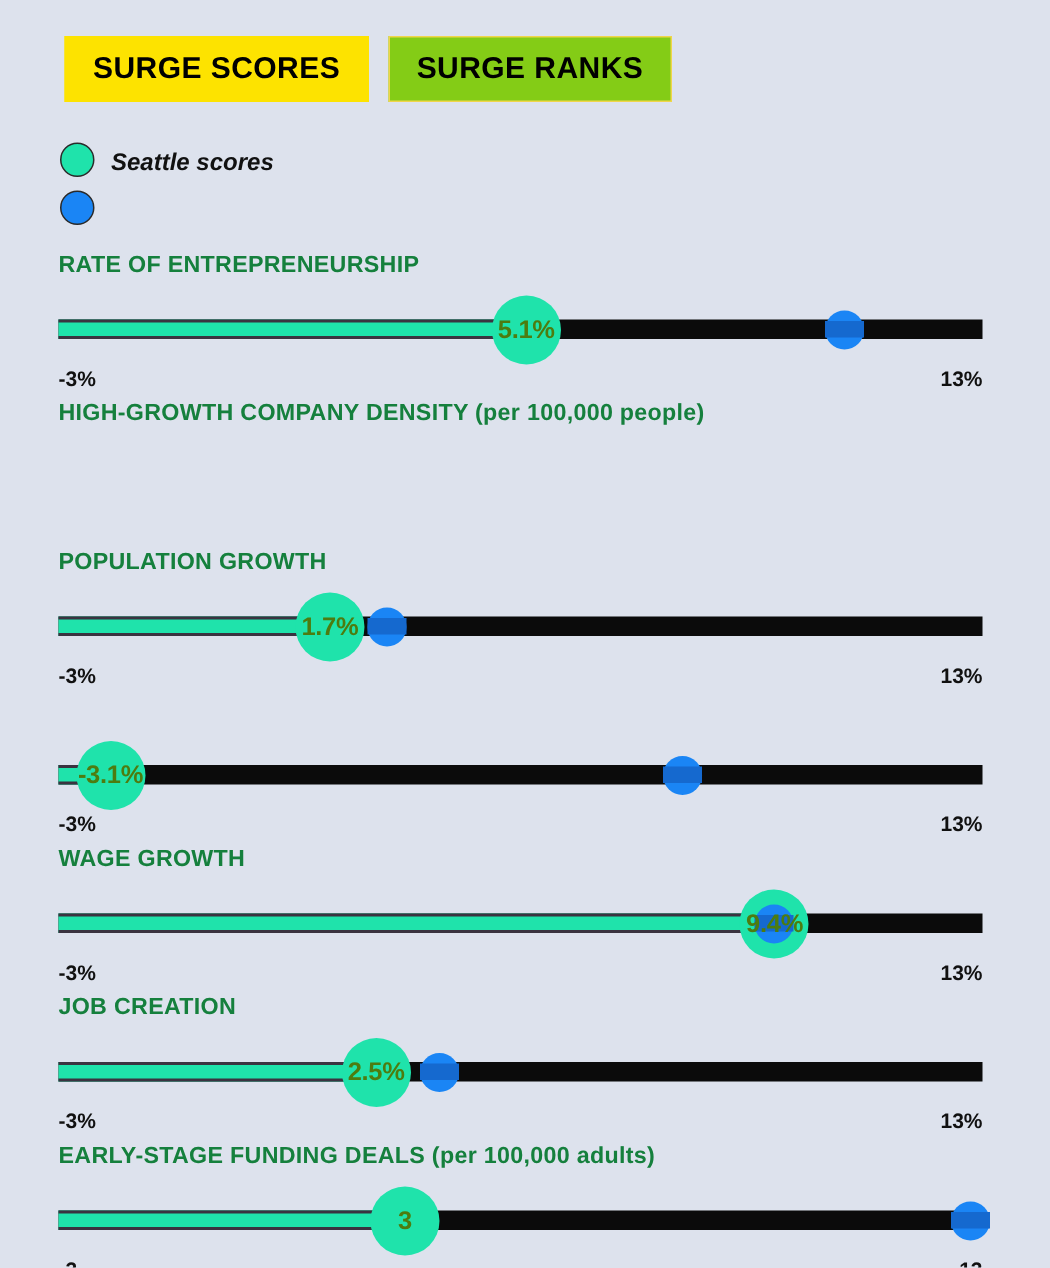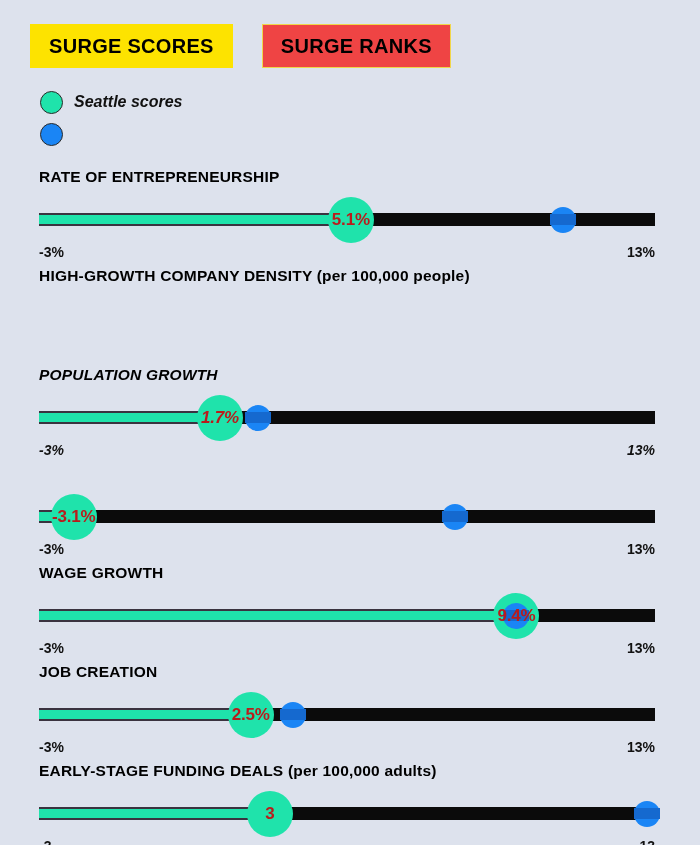--- a/index.html
+++ b/index.html
@@ -18,56 +18,56 @@
   #chart-root {
     position: absolute;
     left: 0; top: 0;
     width: 700px;
     height: 845px;
   }
 
   
   .tabs {
     position: absolute;
-    left: 30px;
+    left: 43px;
     top: 24px;
     display: flex;
-    gap: 29px;
+    gap: 13px;
   }
   .tab {
     height: 44px;
     box-sizing: border-box;
     display: flex;
     align-items: center;
     justify-content: center;
     padding: 0 18px;
     font-size: 20px;
     font-weight: bold;
     letter-spacing: 0.3px;
     color: #000;
     font-family: "Liberation Sans", sans-serif;
   }
   .tab.active {
     background: #fde300;
     border: 1px solid #fde300;
   }
   .tab.inactive {
-    background: #ef4444;
+    background: #84cc16;
     border: 1px solid #f0d64a;
   }
 
   
   .legend {
     position: absolute;
     left: 40px;
     top: 86px;
   }
   .legend-row {
     display: flex;
-    align-items: center;
+    align-items: flex-end;
     height: 32px;
   }
   .legend-dot {
     width: 23px;
     height: 23px;
     border-radius: 50%;
     border: 1.5px solid #2a2a2a;
     box-sizing: border-box;
     flex: 0 0 auto;
   }
@@ -88,21 +88,21 @@
     left: 0;
     width: 700px;
     height: 96px;
   }
   .metric-title {
     position: absolute;
     left: 39px;
     top: 0;
     font-size: 15.5px;
     font-weight: bold;
-    color: #000000;
+    color: #15803d;
     letter-spacing: 0.2px;
     white-space: nowrap;
   }
 
   .track-area {
     position: absolute;
     left: 39px;
     top: 32px;
     width: 616px;
     height: 40px;
@@ -161,21 +161,21 @@
     display: flex;
     align-items: center;
     justify-content: center;
   }
   .value-label {
     position: absolute;
     top: 19.5px;
     transform: translate(-50%, -50%);
     font-size: 17px;
     font-weight: bold;
-    color: #b91c1c;
+    color: #4d7c0f;
     white-space: nowrap;
     letter-spacing: -0.2px;
   }
 
   .axis-min, .axis-max {
     position: absolute;
     top: 44px;
     font-size: 14px;
     font-weight: bold;
     color: #111;
@@ -216,21 +216,21 @@
           <div class="green-dot" style="left: 311.85px;"></div>
           <div class="blue-dot" style="left: 523.6px;"></div>
           <div class="value-label" style="left: 311.85px;">5.1%</div>
           <div class="axis-min">-3%</div>
           <div class="axis-max">13%</div>
         </div>
       </div>
       <div class="metric" style="top: 267px;">
         <div class="metric-title">HIGH-GROWTH COMPANY DENSITY (per 100,000 people)</div>
       </div>
-      <div class="metric" style="top: 366px; font-style: italic;">
+      <div class="metric" style="top: 366px;">
         <div class="metric-title">POPULATION GROWTH</div>
         <div class="track-area">
           <div class="track"></div>
           <div class="fill" style="width: 180.95px;"></div>
           <div class="green-dot" style="left: 180.95px;"></div>
           <div class="blue-dot" style="left: 219.45px;"></div>
           <div class="value-label" style="left: 180.95px;">1.7%</div>
           <div class="axis-min">-3%</div>
           <div class="axis-max">13%</div>
         </div>

